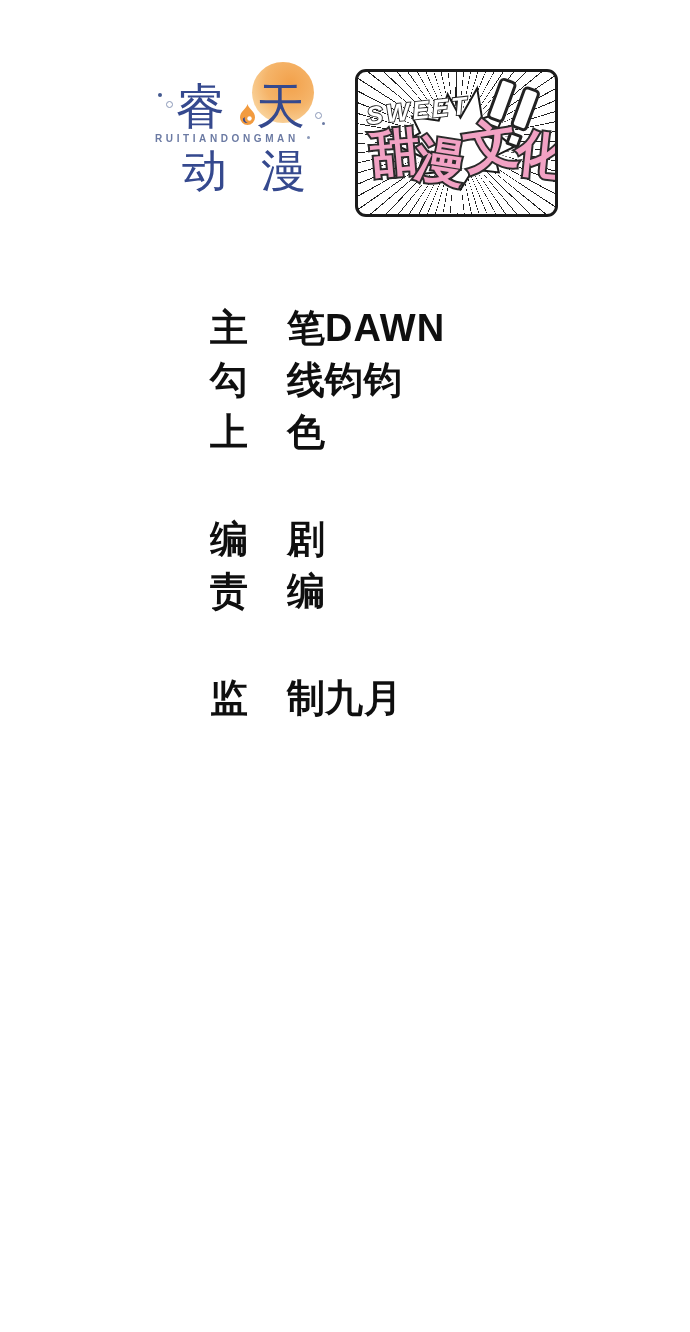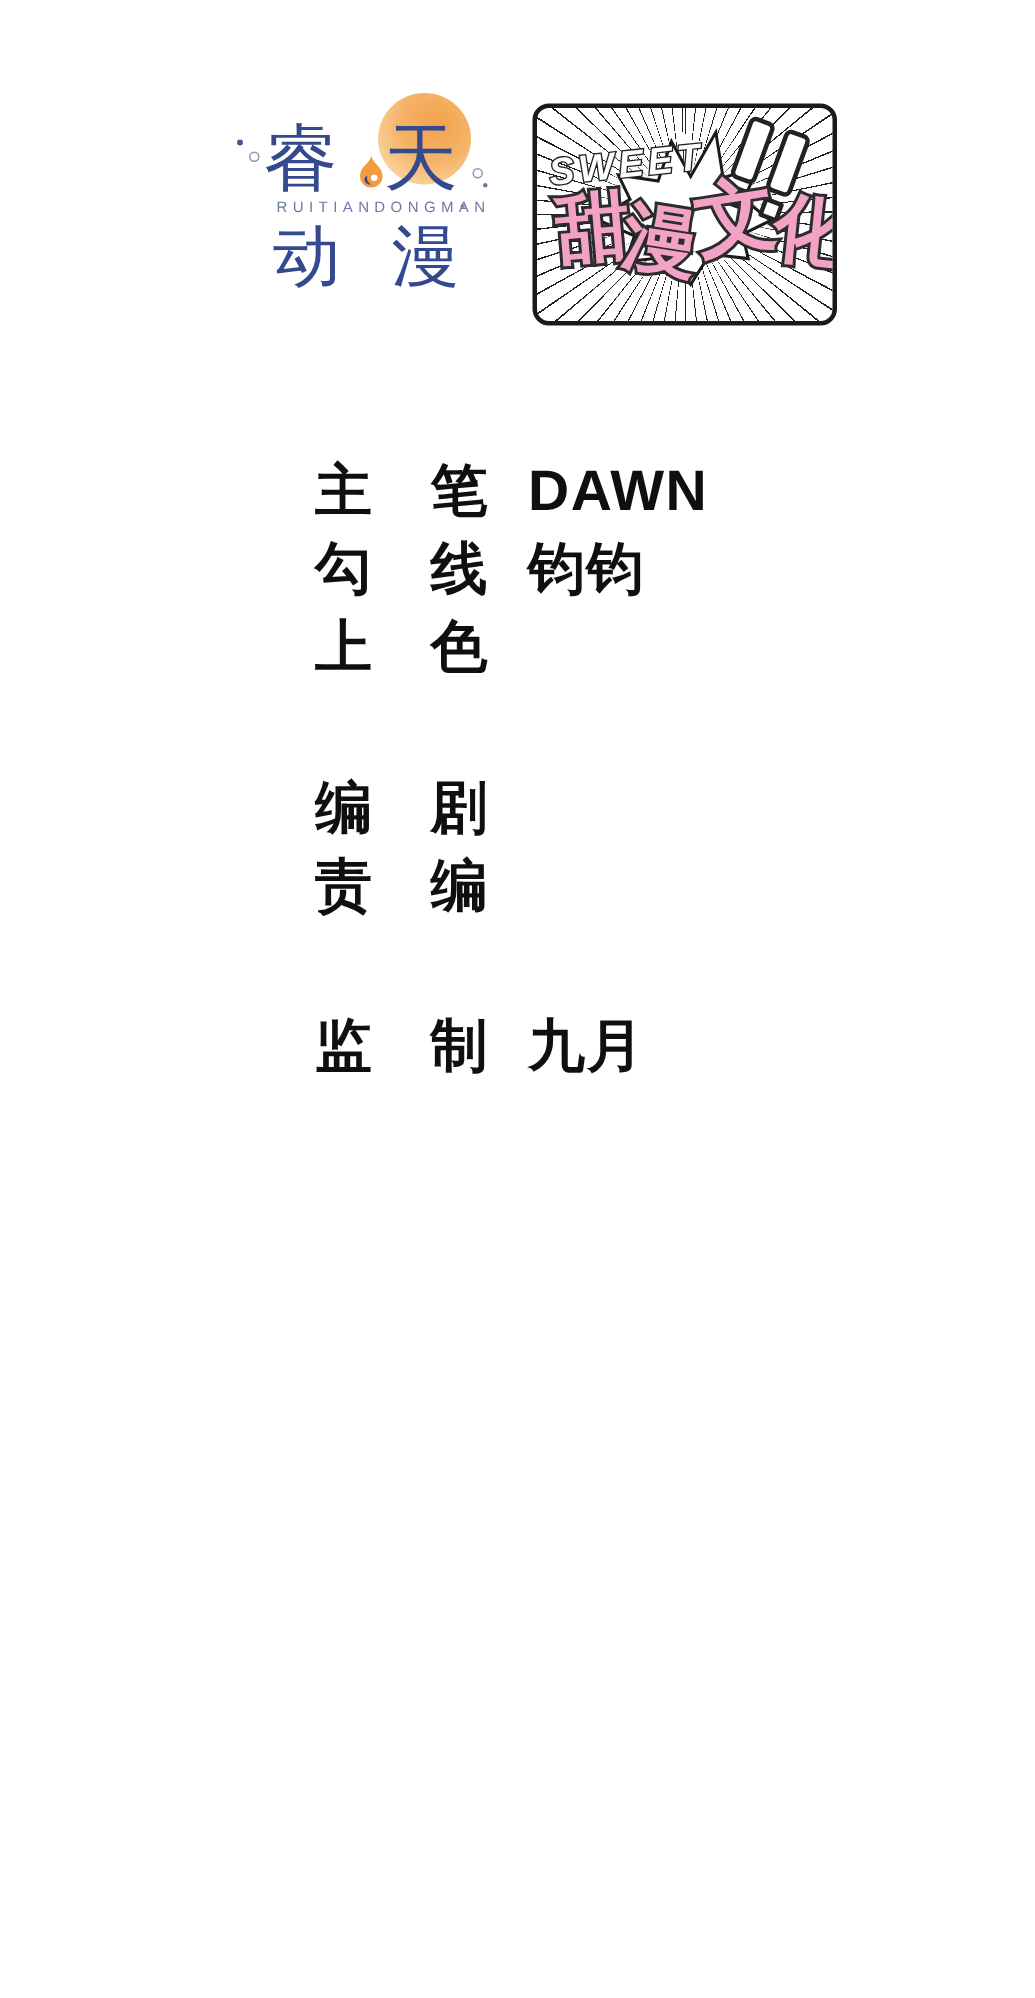--- a/index.html
+++ b/index.html
@@ -9,22 +9,22 @@
   
   .left-logo{position:absolute;left:155px;top:60px;width:172px;height:135px;}
   .sun{position:absolute;left:97px;top:2px;width:62px;height:61px;border-radius:50%;
        background:radial-gradient(circle at 62% 35%, #F2A14B 0%, #F5B469 45%, #F9D39C 78%, #FBE7C8 100%);}
   .cjk-big{position:absolute;font-size:49px;line-height:1;color:#35498E;font-weight:500;
            font-family:"Liberation Sans","DejaVu Sans",sans-serif;}
   .char-rui{left:21px;top:22px;}
   .char-tian{left:101px;top:22px;}
   .char-dong{left:27px;top:88px;font-size:45px;}
   .char-man{left:106px;top:88px;font-size:45px;}
-  .latin-line{position:absolute;left:0;top:73px;width:172px;text-align:right;
-              font-size:10px;letter-spacing:3.6px;color:#6B7AA3;font-weight:400;white-space:nowrap;}
+  .latin-line{position:absolute;left:0;top:73px;width:172px;text-align:left;
+              font-size:10px;letter-spacing:3.6px;color:#6B7AA3;font-weight:700;white-space:nowrap;}
   .flame{position:absolute;left:84px;top:44px;width:17px;height:22px;}
   .deco-dot{position:absolute;border-radius:50%;}
   .dot-a{left:3px;top:33px;width:4px;height:4px;background:#44598F;}
   .dot-b{left:11px;top:41px;width:5px;height:5px;border:1.5px solid #8A98B8;background:#fff;}
   .dot-c{left:160px;top:52px;width:5px;height:5px;border:1.5px solid #8A98B8;background:#fff;}
   .dot-d{left:167px;top:62px;width:3px;height:3px;background:#6B7AA3;}
   .dot-e{left:152px;top:76px;width:3px;height:3px;background:#8A98B8;}
 
   
   .badge{position:absolute;left:355px;top:69px;width:197px;height:142px;
@@ -49,21 +49,21 @@
   .bc2{transform:rotate(-9deg) translateY(-4px);margin-left:-3px;font-size:54px !important;}
   .bc3{transform:rotate(6deg) translateY(4px);margin-left:-2px;}
 
   
   .credits{position:absolute;left:210px;top:302px;color:#0F0F0F;}
   .credit-group{margin-bottom:55px;}
   .credit-group:nth-child(1){margin-bottom:55px;}
   .credit-row{display:flex;align-items:center;height:52px;}
   .credit-label{display:flex;justify-content:space-between;width:115px;
                 font-size:38px;font-weight:700;line-height:1;}
-  .credit-value{margin-left:27px;font-size:38px;font-weight:700;line-height:1;
+  .credit-value{font-size:38px;font-weight:700;line-height:1;
                 letter-spacing:1px;white-space:nowrap;}
 </style>
 </head>
 <body>
 
 <div class="page">
 
   <div class="left-logo">
     <div class="sun"></div>
     <div class="deco-dot dot-a"></div>

